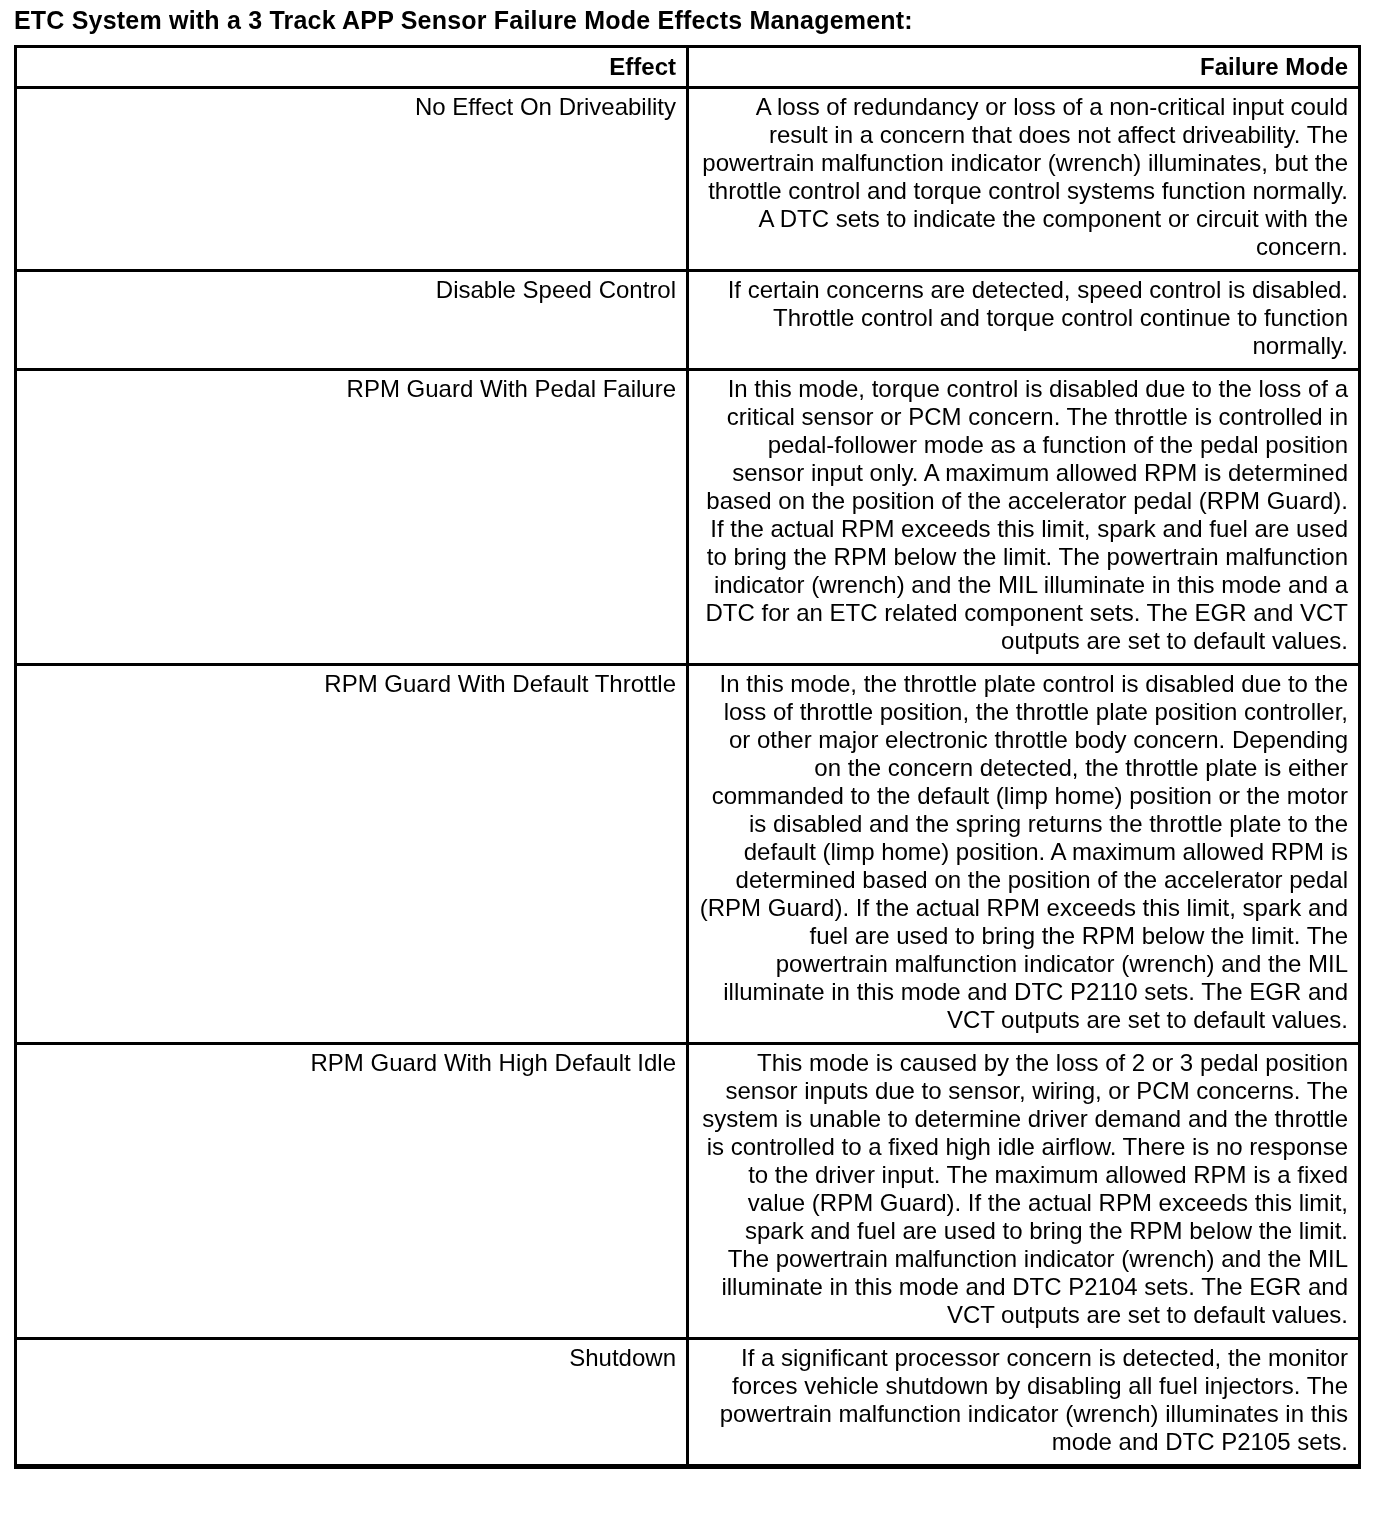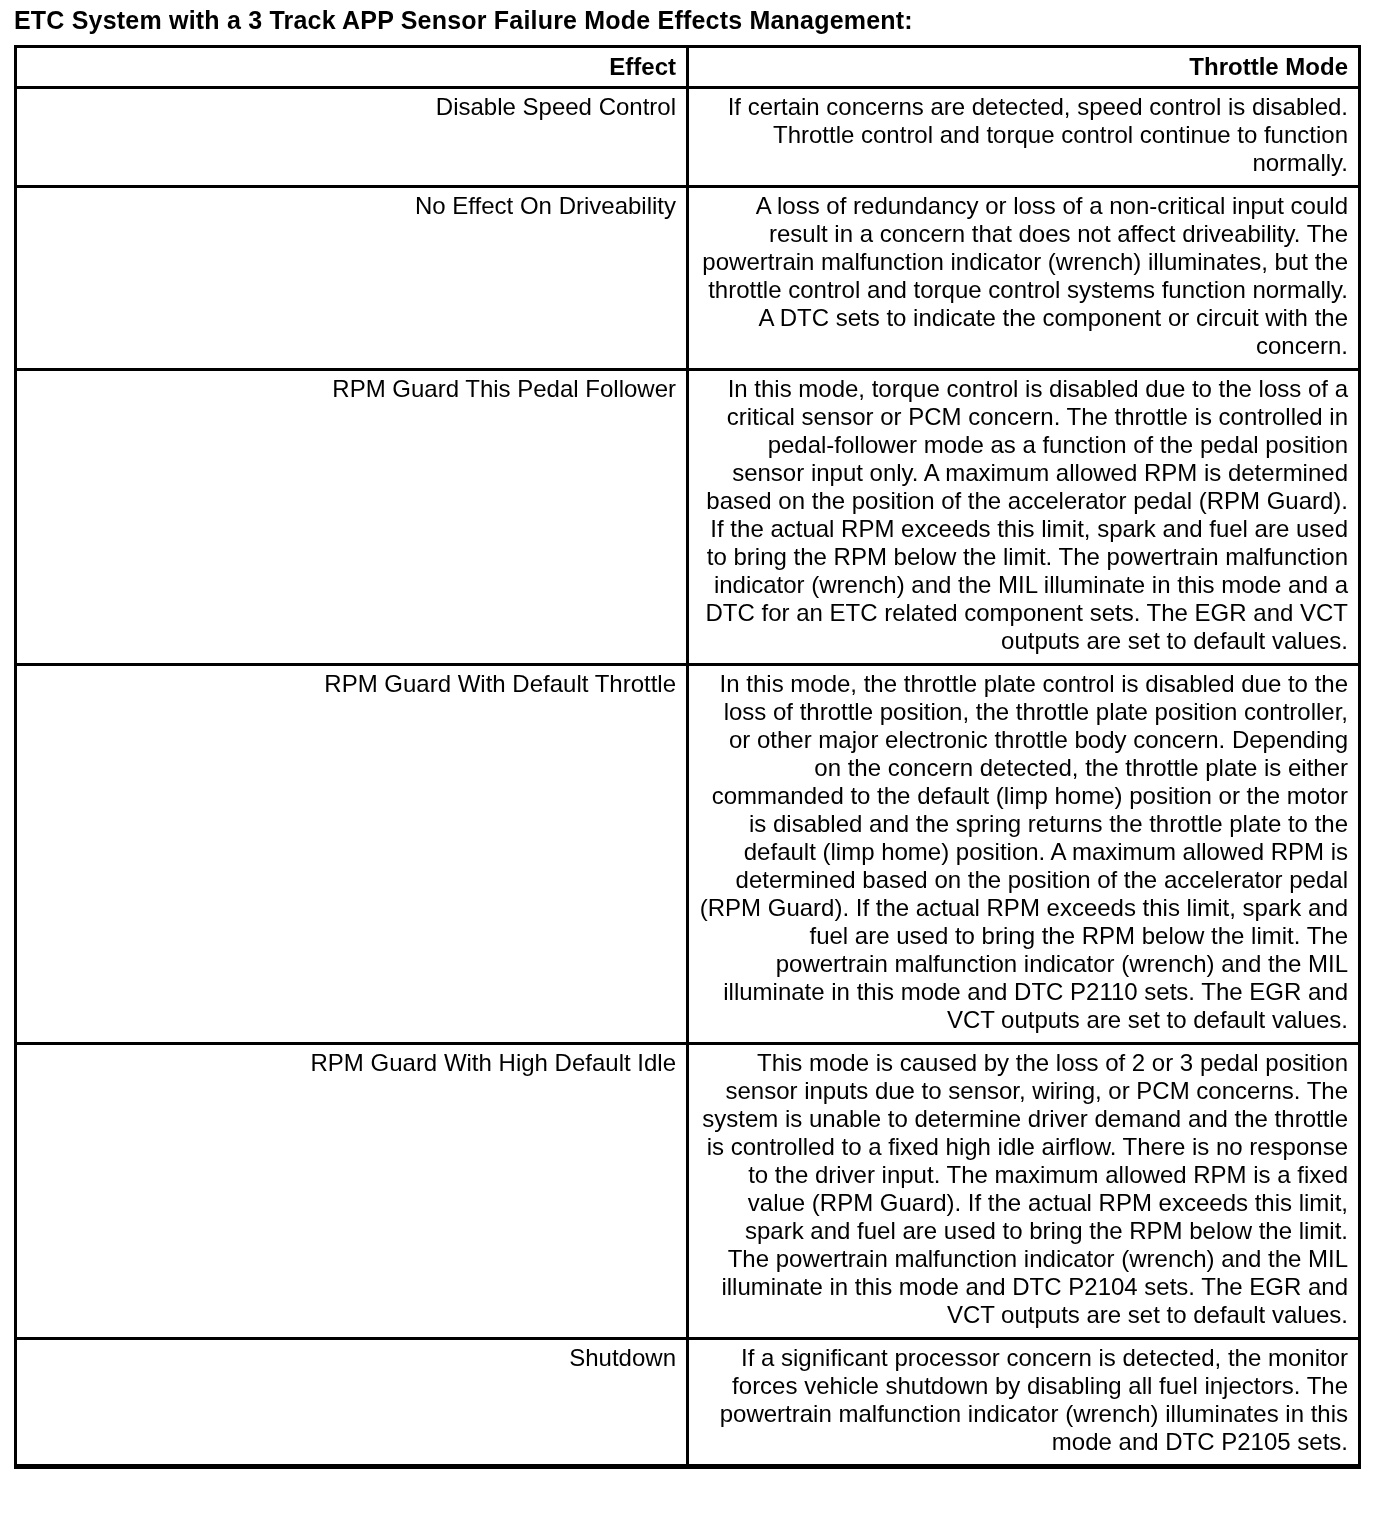--- a/index.html
+++ b/index.html
@@ -56,34 +56,34 @@
   <h1 class="doc-title">ETC System with a 3 Track APP Sensor Failure Mode Effects Management:</h1>
 
   <table class="fmem-table">
     <colgroup>
       <col class="effect-col">
       <col class="failure-col">
     </colgroup>
     <thead>
       <tr>
         <th>Effect</th>
-        <th>Throttle Mode</th>
+        <th>Failure Mode</th>
       </tr>
     </thead>
     <tbody>
+      <tr>
+        <td>No Effect On Driveability</td>
+        <td>A loss of redundancy or loss of a non-critical input could result in a concern that does not affect driveability. The powertrain malfunction indicator (wrench) illuminates, but the throttle control and torque control systems function normally. A DTC sets to indicate the component or circuit with the concern.</td>
+      </tr>
       <tr>
         <td>Disable Speed Control</td>
         <td>If certain concerns are detected, speed control is disabled. Throttle control and torque control continue to function normally.</td>
       </tr>
       <tr>
-        <td>No Effect On Driveability</td>
-        <td>A loss of redundancy or loss of a non-critical input could result in a concern that does not affect driveability. The powertrain malfunction indicator (wrench) illuminates, but the throttle control and torque control systems function normally. A DTC sets to indicate the component or circuit with the concern.</td>
-      </tr>
-      <tr>
-        <td>RPM Guard This Pedal Follower</td>
+        <td>RPM Guard With Pedal Failure</td>
         <td>In this mode, torque control is disabled due to the loss of a critical sensor or PCM concern. The throttle is controlled in pedal-follower mode as a function of the pedal position sensor input only. A maximum allowed RPM is determined based on the position of the accelerator pedal (RPM Guard). If the actual RPM exceeds this limit, spark and fuel are used to bring the RPM below the limit. The powertrain malfunction indicator (wrench) and the MIL illuminate in this mode and a DTC for an ETC related component sets. The EGR and VCT outputs are set to default values.</td>
       </tr>
       <tr>
         <td>RPM Guard With Default Throttle</td>
         <td>In this mode, the throttle plate control is disabled due to the loss of throttle position, the throttle plate position controller, or other major electronic throttle body concern. Depending on the concern detected, the throttle plate is either commanded to the default (limp home) position or the motor is disabled and the spring returns the throttle plate to the default (limp home) position. A maximum allowed RPM is determined based on the position of the accelerator pedal (RPM Guard). If the actual RPM exceeds this limit, spark and fuel are used to bring the RPM below the limit. The powertrain malfunction indicator (wrench) and the MIL illuminate in this mode and DTC P2110 sets. The EGR and VCT outputs are set to default values.</td>
       </tr>
       <tr>
         <td>RPM Guard With High Default Idle</td>
         <td>This mode is caused by the loss of 2 or 3 pedal position sensor inputs due to sensor, wiring, or PCM concerns. The system is unable to determine driver demand and the throttle is controlled to a fixed high idle airflow. There is no response to the driver input. The maximum allowed RPM is a fixed value (RPM Guard). If the actual RPM exceeds this limit, spark and fuel are used to bring the RPM below the limit. The powertrain malfunction indicator (wrench) and the MIL illuminate in this mode and DTC P2104 sets. The EGR and VCT outputs are set to default values.</td>
       </tr>

